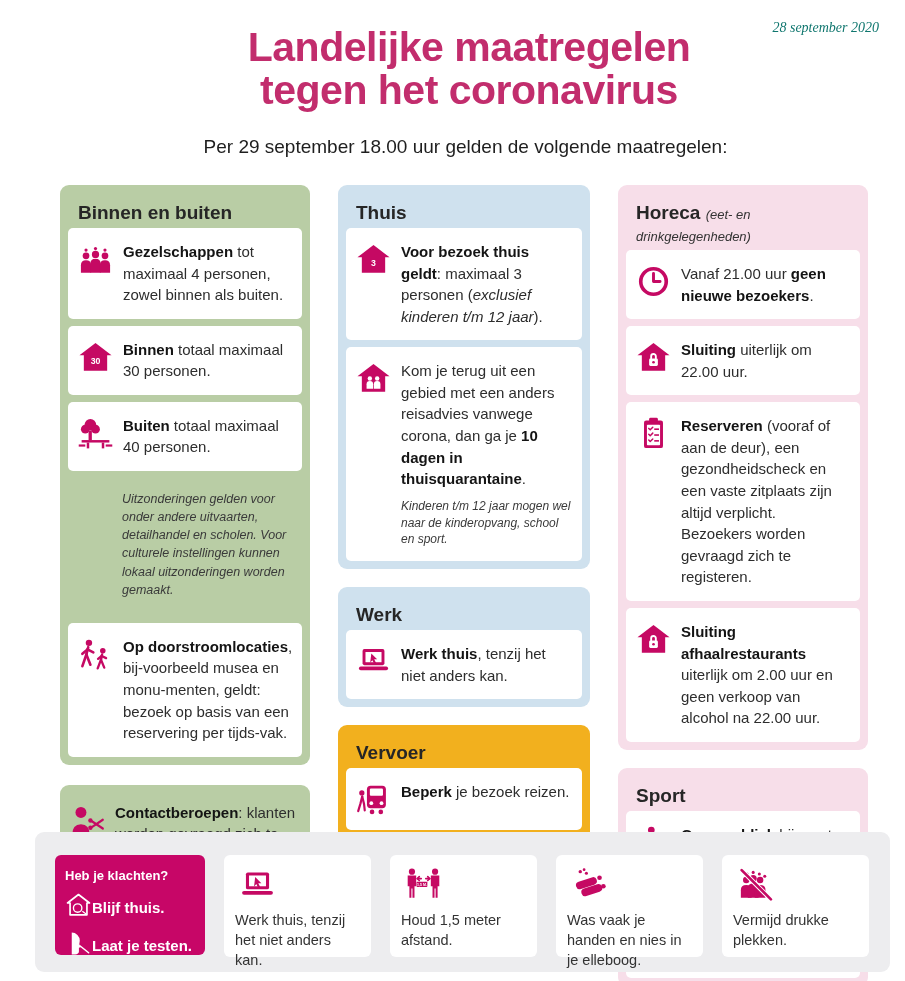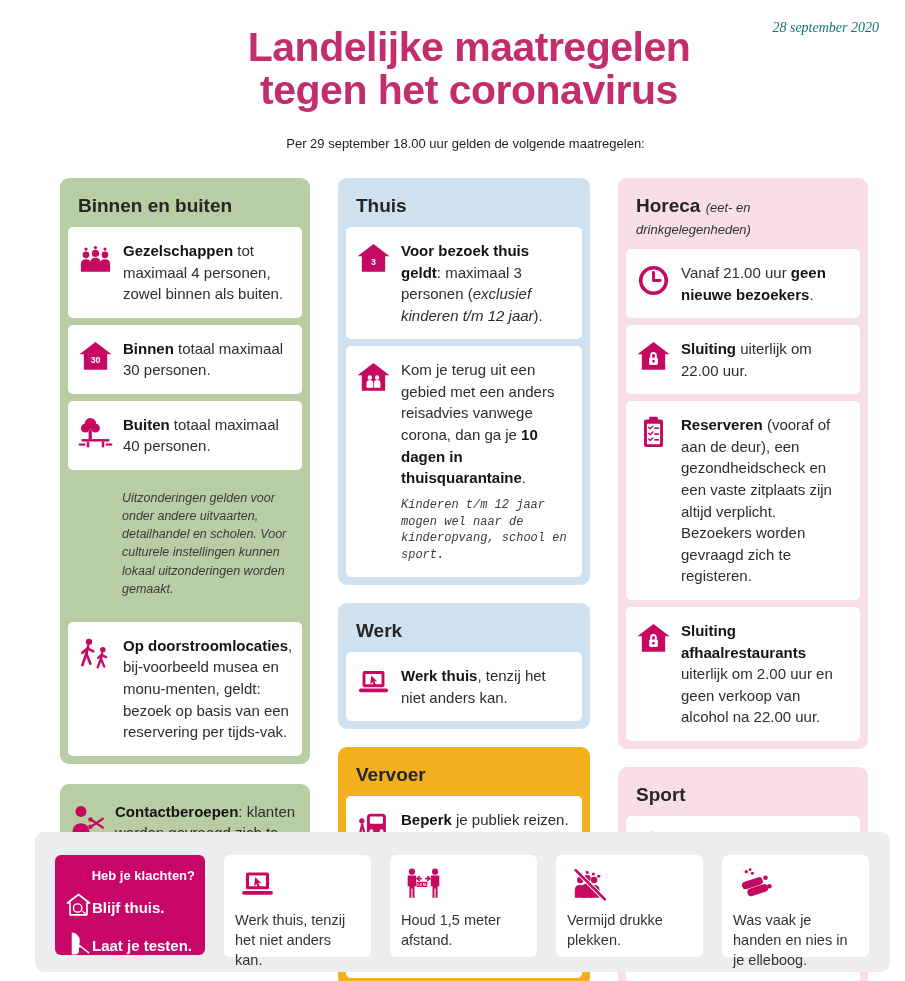--- a/index.html
+++ b/index.html
@@ -9,59 +9,59 @@
     --txt:#2d2d2d; --head:#262626;
   }
   body{
     width:905px; height:981px; position:relative; overflow:hidden;
     background:#fff; font-family:"Liberation Sans", sans-serif; color:var(--txt);
   }
   .date{ position:absolute; top:20px; right:26px; font-family:"Liberation Serif", serif;
     font-style:italic; font-size:14px; color:#0f766e; }
   .title{ margin-top:26px; text-align:center; font-size:41px; line-height:1.06;
     font-weight:bold; letter-spacing:-0.5px; color:var(--title); white-space:pre-line;padding-left:33px; }
-  .subtitle{ margin-top:23px; text-align:center; font-size:13px; color:#1e1e1e;margin-left:26px; }
+  .subtitle{ margin-top:23px; text-align:center; font-size:19px; color:#1e1e1e;margin-left:26px; }
   .columns{ display:flex; gap:28px; margin:27px 37px 0 60px; }
   .col{ width:250px; flex:none; display:flex; flex-direction:column; }
   .col.mid{ width:252px; }
   .panel{ border-radius:9px; padding:8px; }
   .panel + .panel{ margin-top:18px; }
   .panel.green{ background:var(--green); }
   .panel.blue{ background:var(--blue); }
   .panel.orange{ background:var(--orange); }
   .panel.pink{ background:var(--pink); }
-  .panel-title{ font-size:19px; font-weight:bold; color:var(--head); padding:9px 6px 10px 10px; }
+  .panel-title{ font-size:19px; font-weight:bold; color:var(--head); padding:9px 6px 4px 10px; }
   .panel-title .hsub{ font-weight:normal; font-style:italic; font-size:13px; color:#333; }
   .card{ background:#fff; border-radius:5px; display:flex; align-items:flex-start;
     gap:9px; padding:13px 9px 13px 8px; margin-bottom:7px; min-height:56px; }
   .panel .card:last-child{ margin-bottom:0; }
   .icon{ flex:0 0 38px; display:flex; justify-content:center; padding-top:1px; }
   .icon svg{ width:35px; height:35px; }
   .card-text{ font-size:15px; line-height:1.44; color:var(--txt); }
   .card-text b{ color:#141414; }
   .mini-note{ display:block; font-style:italic; font-size:12px; line-height:1.4;
-    color:#3a3a3a; margin-top:8px;font-family:Liberation Mono, monospace; }
+    color:#3a3a3a; margin-top:8px; }
   .note{ font-style:italic; font-size:12.5px; line-height:1.45; color:#3a3a3a;
     padding:12px 8px 24px 54px; }
   .card.green-bg{ background:var(--green); border-radius:9px; margin-top:20px;
     padding:17px 9px 17px 8px; }
   
   .f{ fill:var(--mag); } .w{ fill:#fff; }
   .s{ stroke:var(--mag); fill:none; stroke-linecap:round; stroke-linejoin:round; }
   .sw{ stroke:#fff; fill:none; stroke-linecap:round; }
   .sw2{ stroke:#fff; fill:none; }
   .swb{ stroke:#fff; fill:none; stroke-linecap:round; stroke-linejoin:round; }
   .tw{ fill:#fff; font-size:12px; font-weight:bold; }
   .tw2{ fill:#fff; font-size:4.6px; font-weight:bold; }
   
   .footer{ position:absolute; left:35px; top:832px; width:855px; height:140px;
     background:var(--gray); border-radius:9px; display:flex; gap:19px;
     padding:23px 20px 0 20px; align-items:flex-start; }
   .klachten{ width:150px; height:100px; background:var(--magcard); border-radius:6px;
-    color:#fff; padding:13px 10px; flex:none;text-align:right; }
+    color:#fff; padding:13px 10px; flex:none; }
   .klachten h3{ font-size:13px; font-weight:bold; margin-bottom:9px; }
   .k-row{ display:flex; align-items:center; margin-top:7px; }
   .k-ic svg{ width:27px; height:27px; }
   .k-label{ font-weight:bold; font-size:15px; }
   .tip-card{ width:147px; height:102px; background:#fff; border-radius:6px;
     padding:12px 11px; flex:none; }
   .tip-icon{ display:block; height:40px; margin-left:4px; }
   .tip-icon svg{ width:37px; height:37px; }
   .tip-text{ font-size:14.5px; line-height:1.38; color:#333; margin-top:3px; }
 </style>
@@ -232,21 +232,21 @@
                 <path d="M8.5 20l2.5 10 1 9"></path>
               </g>
             <rect class="f" x="15" y="5" width="26" height="31" rx="5"></rect>
             <rect class="w" x="19" y="9" width="18" height="10" rx="1.5"></rect>
             <circle class="w" cx="21" cy="29" r="2.6"></circle>
               <circle class="w" cx="35" cy="29" r="2.6"></circle>
             <circle class="f" cx="22" cy="41" r="3.2"></circle>
               <circle class="f" cx="34" cy="41" r="3.2"></circle>
           </svg>
         </span>
-        <p class="card-text"><b>Beperk</b><span> je publiek reizen.</span></p>
+        <p class="card-text"><b>Beperk</b><span> je bezoek reizen.</span></p>
       </div>
 
       <div class="card">
         <span class="icon">
           <svg viewBox="0 0 48 48">
             <circle class="f" cx="24" cy="5" r="3.4"></circle>
             <circle class="f" cx="24" cy="15" r="9"></circle>
             <path class="f" d="M6 44q0-15 18-15t18 15z"></path>
             <rect class="w" x="15" y="13.5" width="18" height="10" rx="3"></rect>
             <g class="s" stroke-width="1.6">
@@ -415,47 +415,47 @@
         <text class="tw2" x="22" y="24.3" text-anchor="middle">1,5 M.</text>
       </svg>
     </span>
     <p class="tip-text">Houd 1,5 meter afstand.</p>
   </div>
 
   <div class="tip-card">
     <span class="tip-icon">
       <svg viewBox="0 0 48 48">
         <g class="f">
+          <circle cx="12" cy="6" r="2.2"></circle>
+            <circle cx="17" cy="3.5" r="1.8"></circle>
+            <circle cx="20" cy="8" r="2"></circle>
+          <rect x="6" y="16" width="28" height="10" rx="5" transform="rotate(-18 20 21)"></rect>
+          <rect x="13" y="25" width="28" height="10" rx="5" transform="rotate(-18 27 30)"></rect>
+          <circle cx="37" cy="14" r="3"></circle>
+            <circle cx="42" cy="25" r="3"></circle>
+        </g>
+      </svg>
+    </span>
+    <p class="tip-text">Was vaak je handen en nies in je elleboog.</p>
+  </div>
+
+  <div class="tip-card">
+    <span class="tip-icon">
+      <svg viewBox="0 0 48 48">
+        <g class="f">
           <circle cx="13" cy="9" r="2"></circle>
             <circle cx="21" cy="7" r="2"></circle>
             <circle cx="29" cy="9" r="2"></circle>
             <circle cx="36" cy="12" r="2"></circle>
           <circle cx="12" cy="17" r="4.2"></circle>
             <circle cx="21" cy="15" r="4.6"></circle>
             <circle cx="30" cy="17" r="4.2"></circle>
           <path d="M5 40V30q0-6.5 7-6.5t7 6.5v10z"></path>
             <path d="M14 40V28q0-6.5 7-6.5t7 6.5v12z"></path>
             <path d="M23 40V30q0-6.5 7-6.5t7 6.5v10z"></path>
         </g>
         <path class="sw2" d="M6 4 44 42" stroke-width="6"></path>
         <path class="s" d="M6 4 44 42" stroke-width="3.4"></path>
       </svg>
     </span>
     <p class="tip-text">Vermijd drukke plekken.</p>
   </div>
-
-  <div class="tip-card">
-    <span class="tip-icon">
-      <svg viewBox="0 0 48 48">
-        <g class="f">
-          <circle cx="12" cy="6" r="2.2"></circle>
-            <circle cx="17" cy="3.5" r="1.8"></circle>
-            <circle cx="20" cy="8" r="2"></circle>
-          <rect x="6" y="16" width="28" height="10" rx="5" transform="rotate(-18 20 21)"></rect>
-          <rect x="13" y="25" width="28" height="10" rx="5" transform="rotate(-18 27 30)"></rect>
-          <circle cx="37" cy="14" r="3"></circle>
-            <circle cx="42" cy="25" r="3"></circle>
-        </g>
-      </svg>
-    </span>
-    <p class="tip-text">Was vaak je handen en nies in je elleboog.</p>
-  </div>
 </div>
 
 </body></html>

